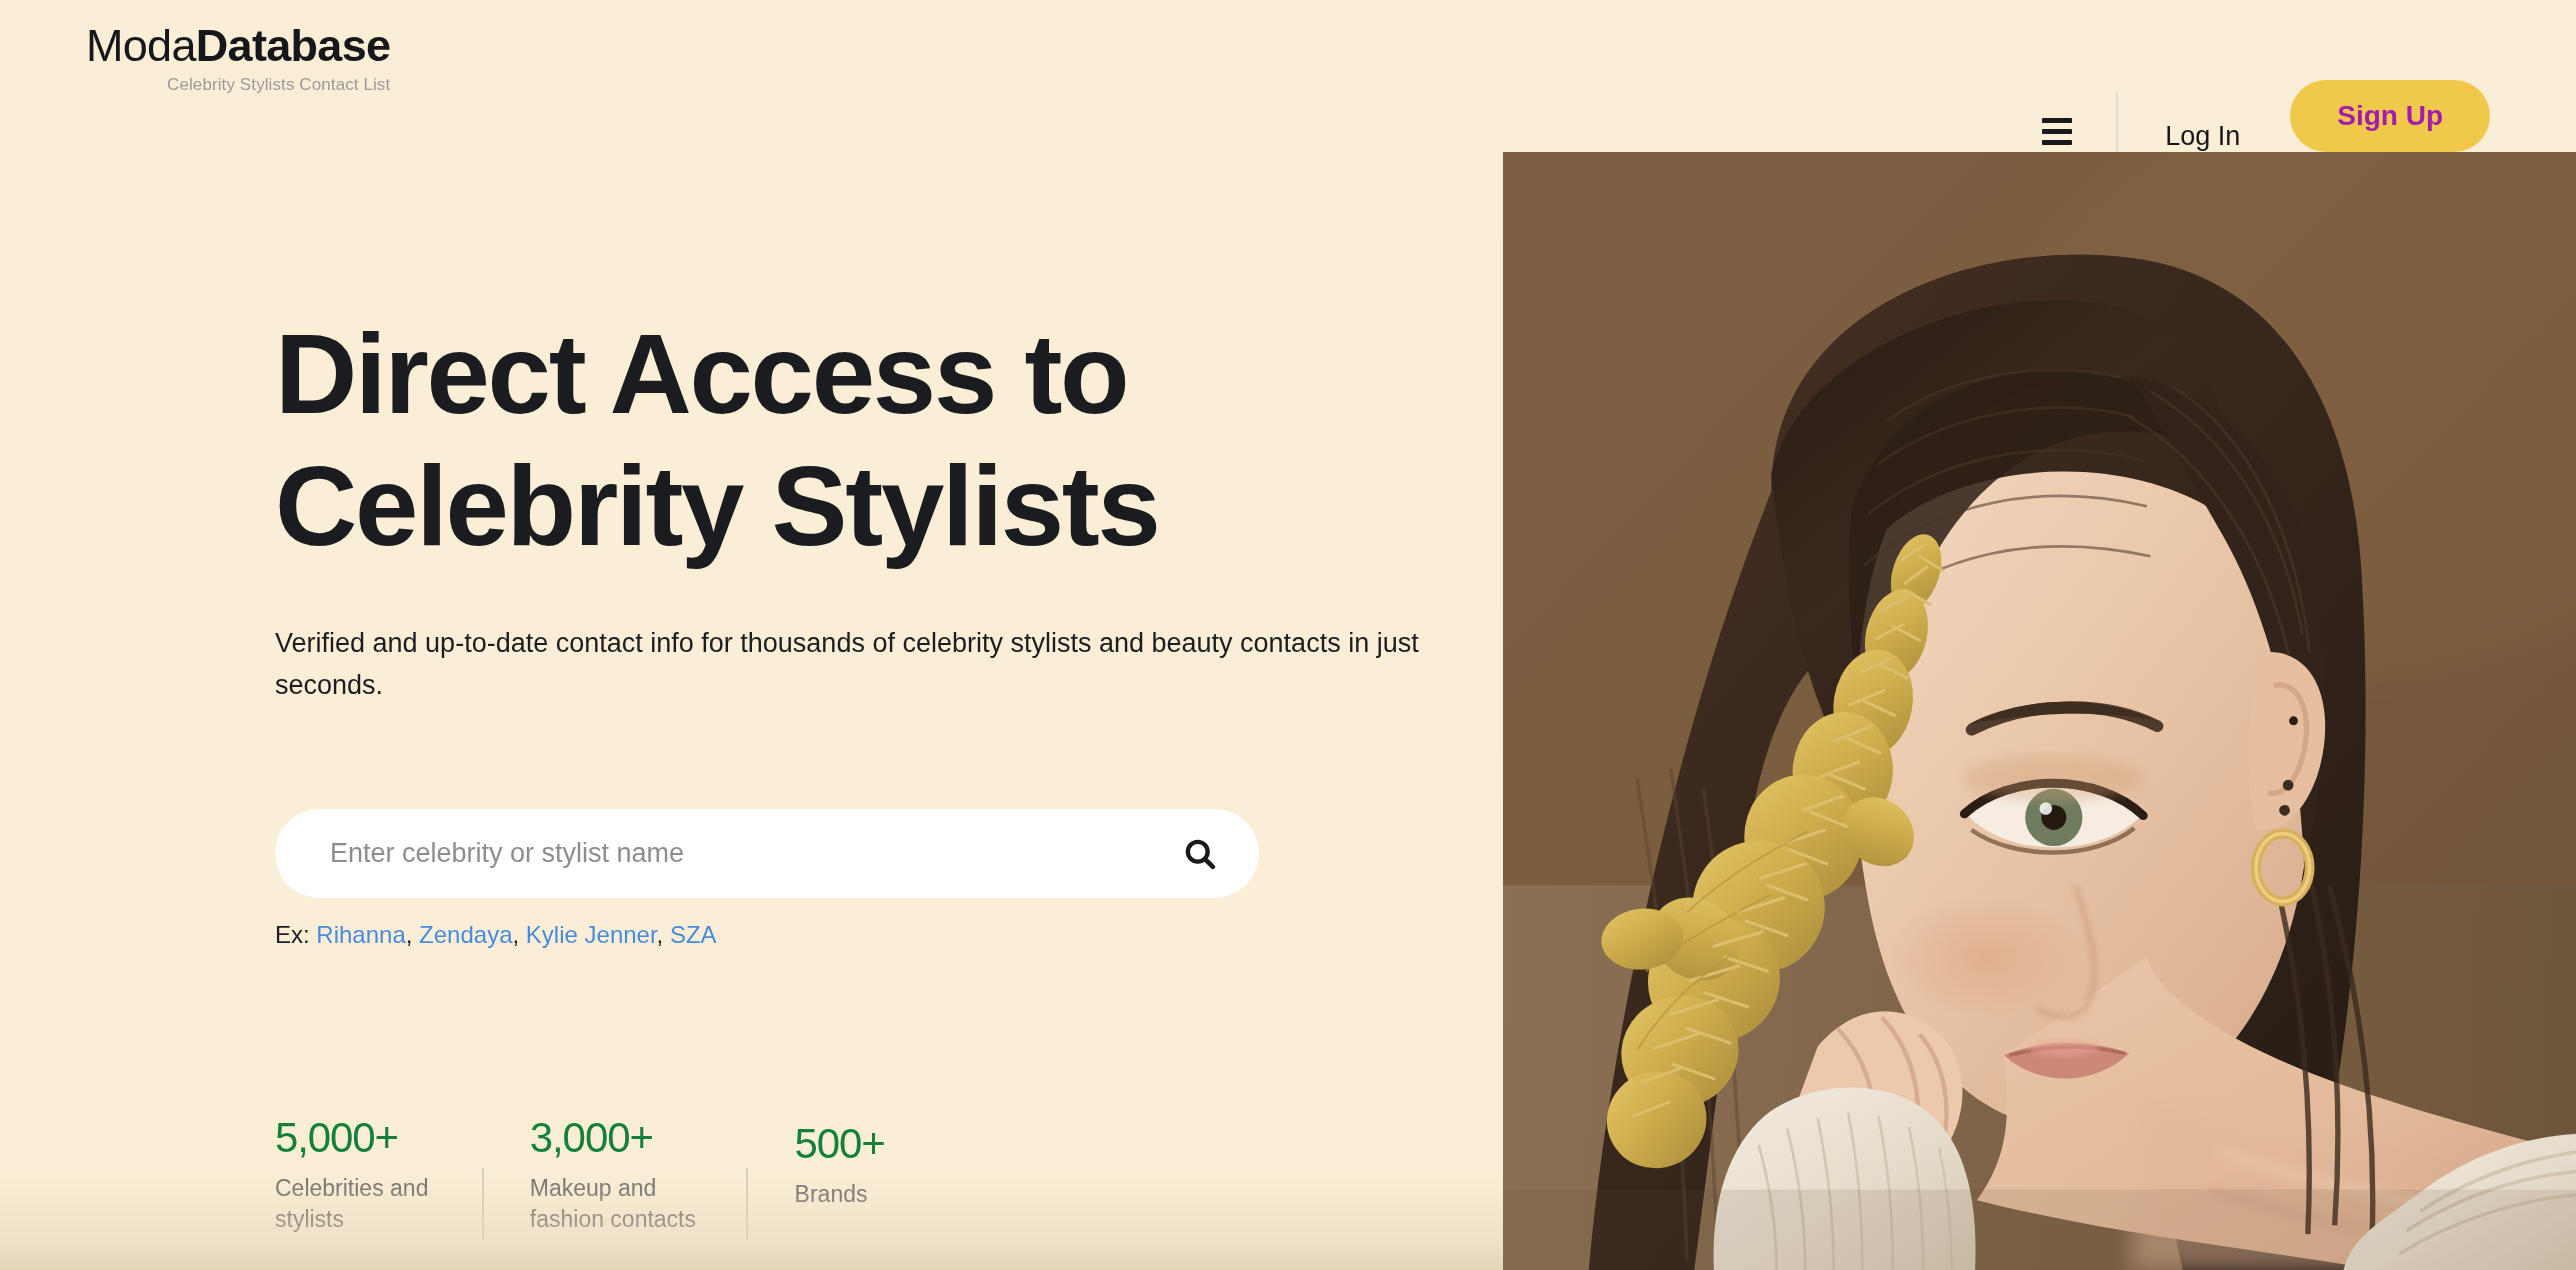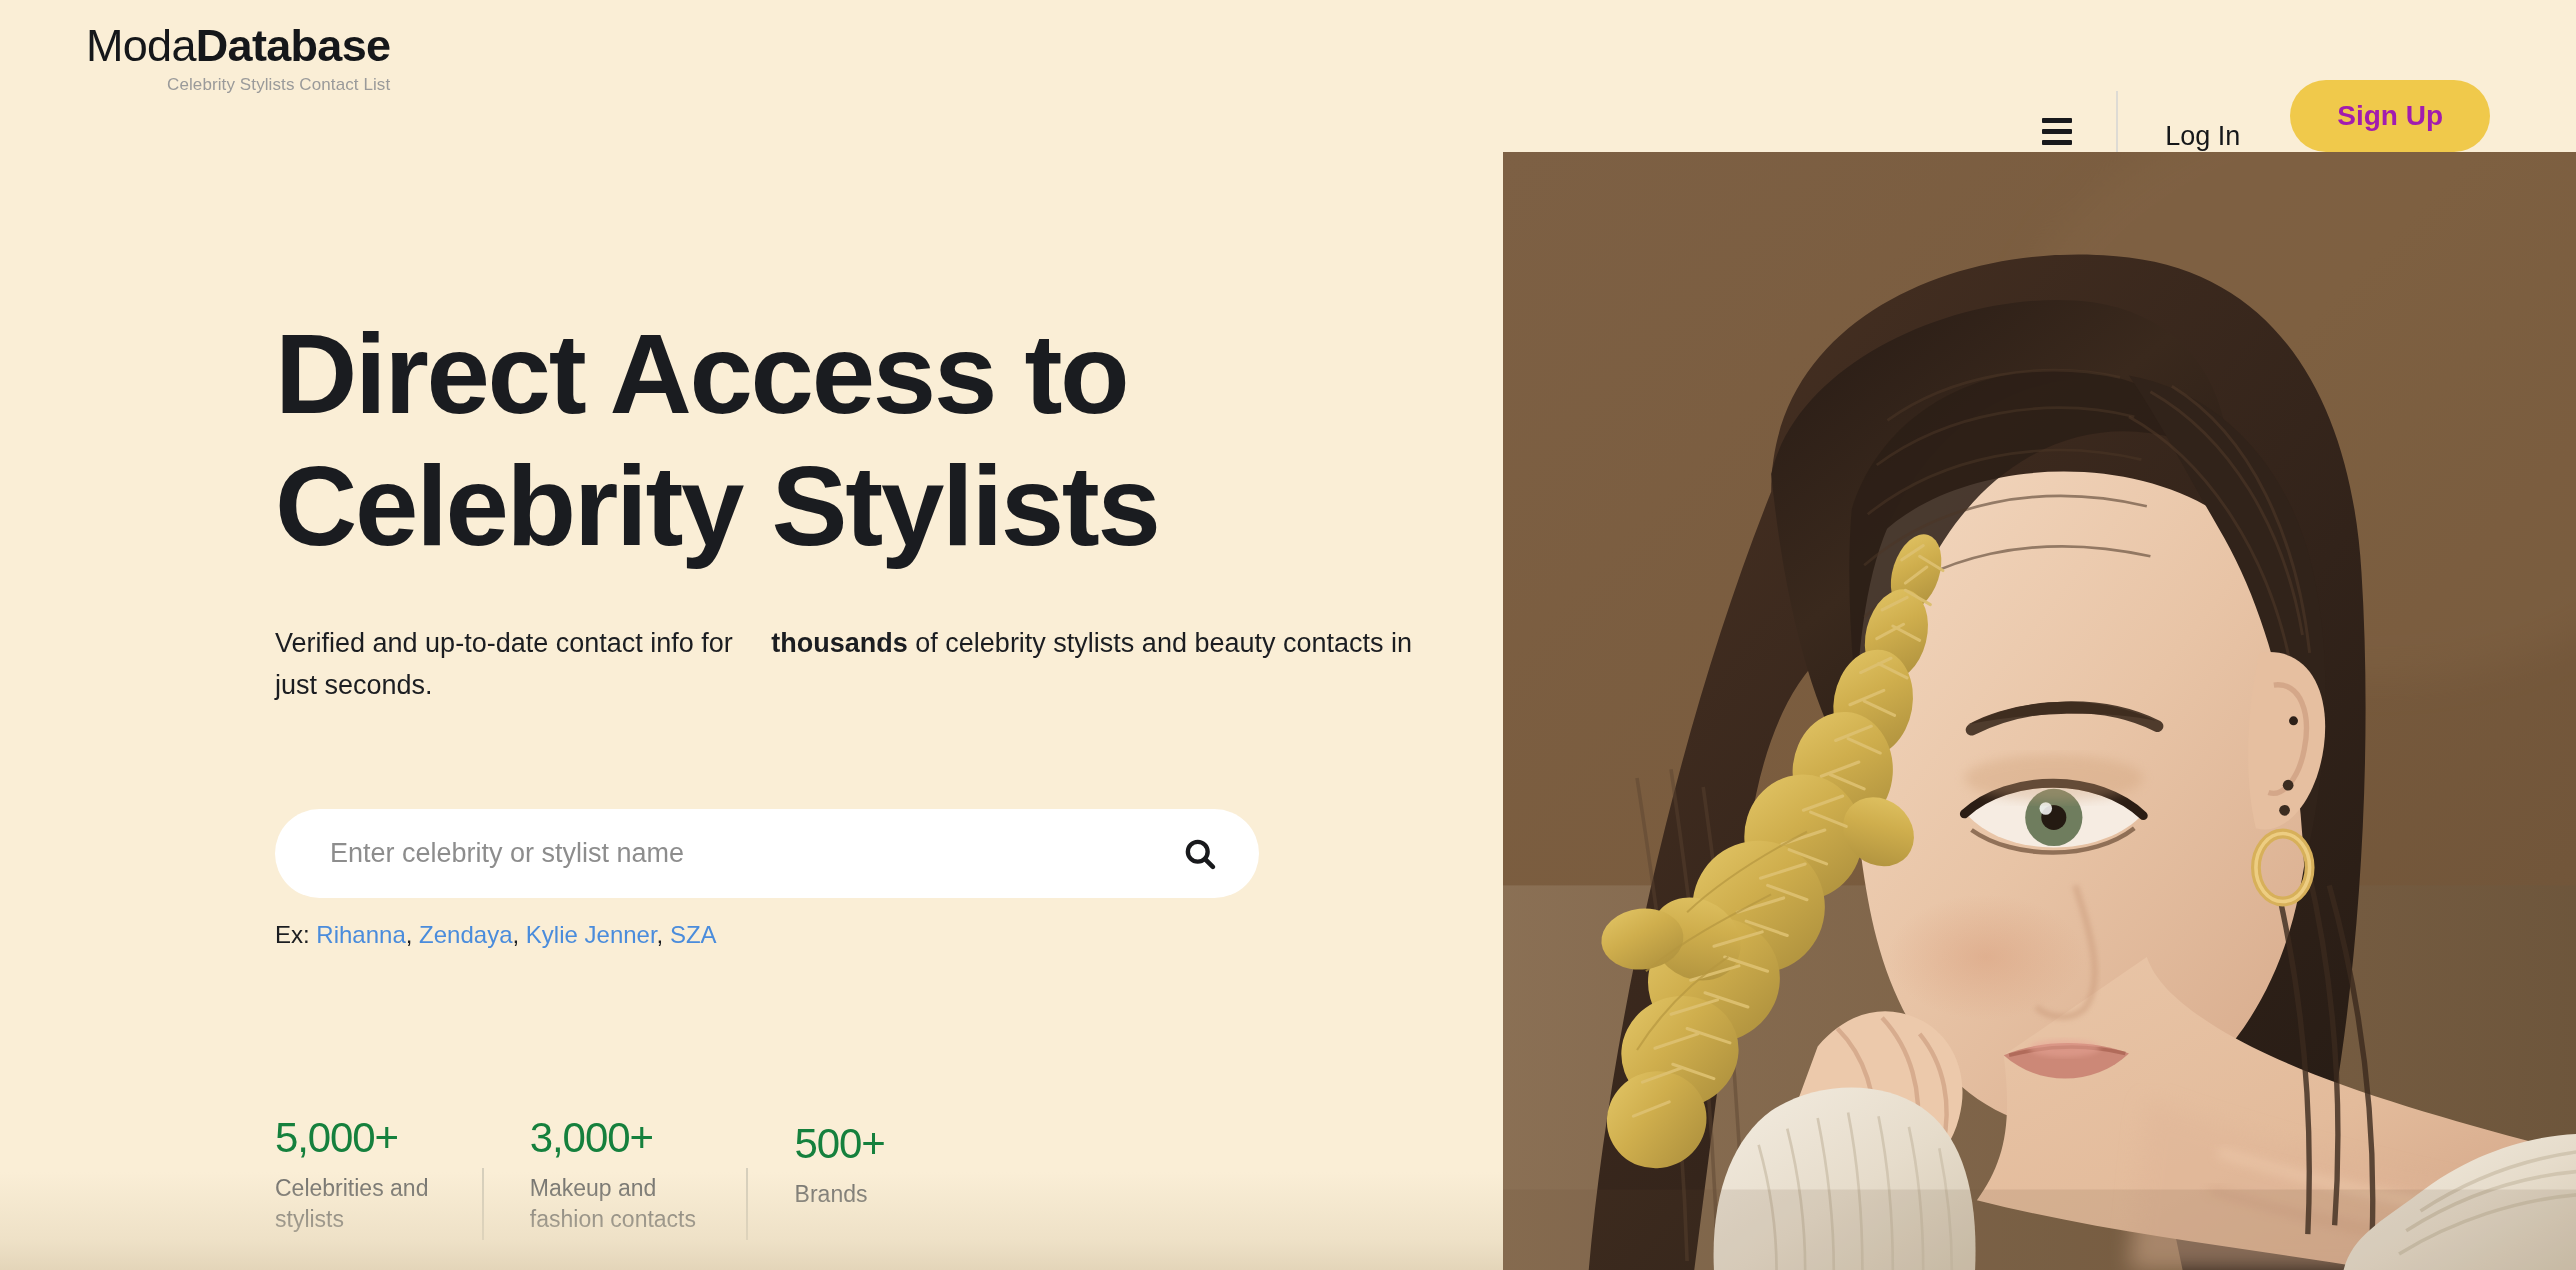--- a/index.html
+++ b/index.html
@@ -107,21 +107,21 @@
     margin-top:44px;
   }
   #hero-sub {
     position:absolute;
     left:275px; top:471px;
     width:1154px;
     font-size:27px;
     line-height:1.54;
     color:#1b1d21;
   }
-  #hero-sub b { font-weight:700;margin-left:31px; }
+  #hero-sub b { font-weight:400; }
 
   #search-wrap {
     position:absolute;
     left:275px; top:657px;
     width:984px; height:89px;
   }
   #search-box {
     position:relative;
     width:984px; height:89px;
     background:#ffffff;

